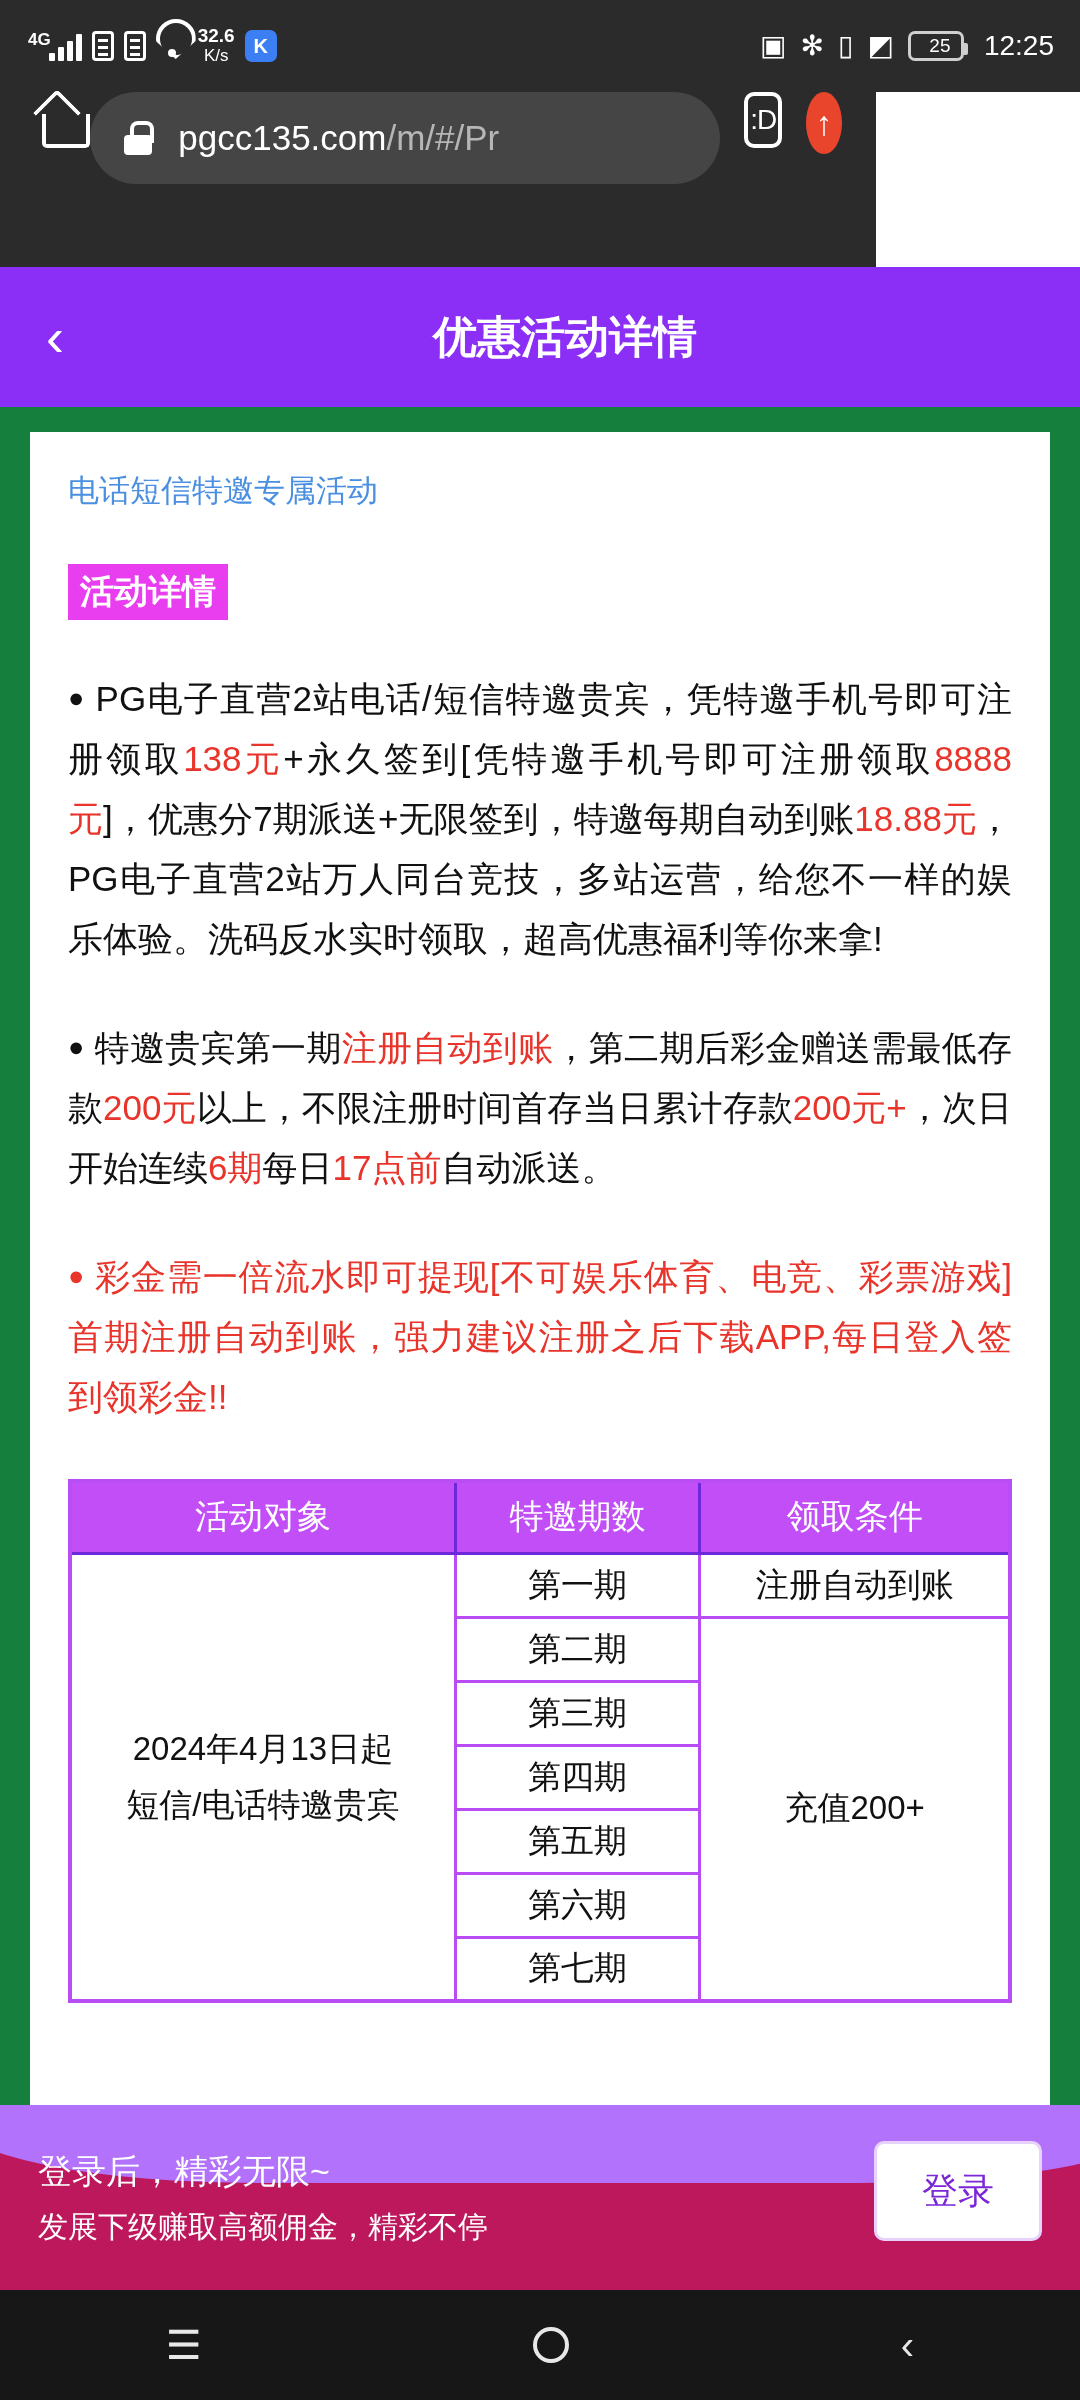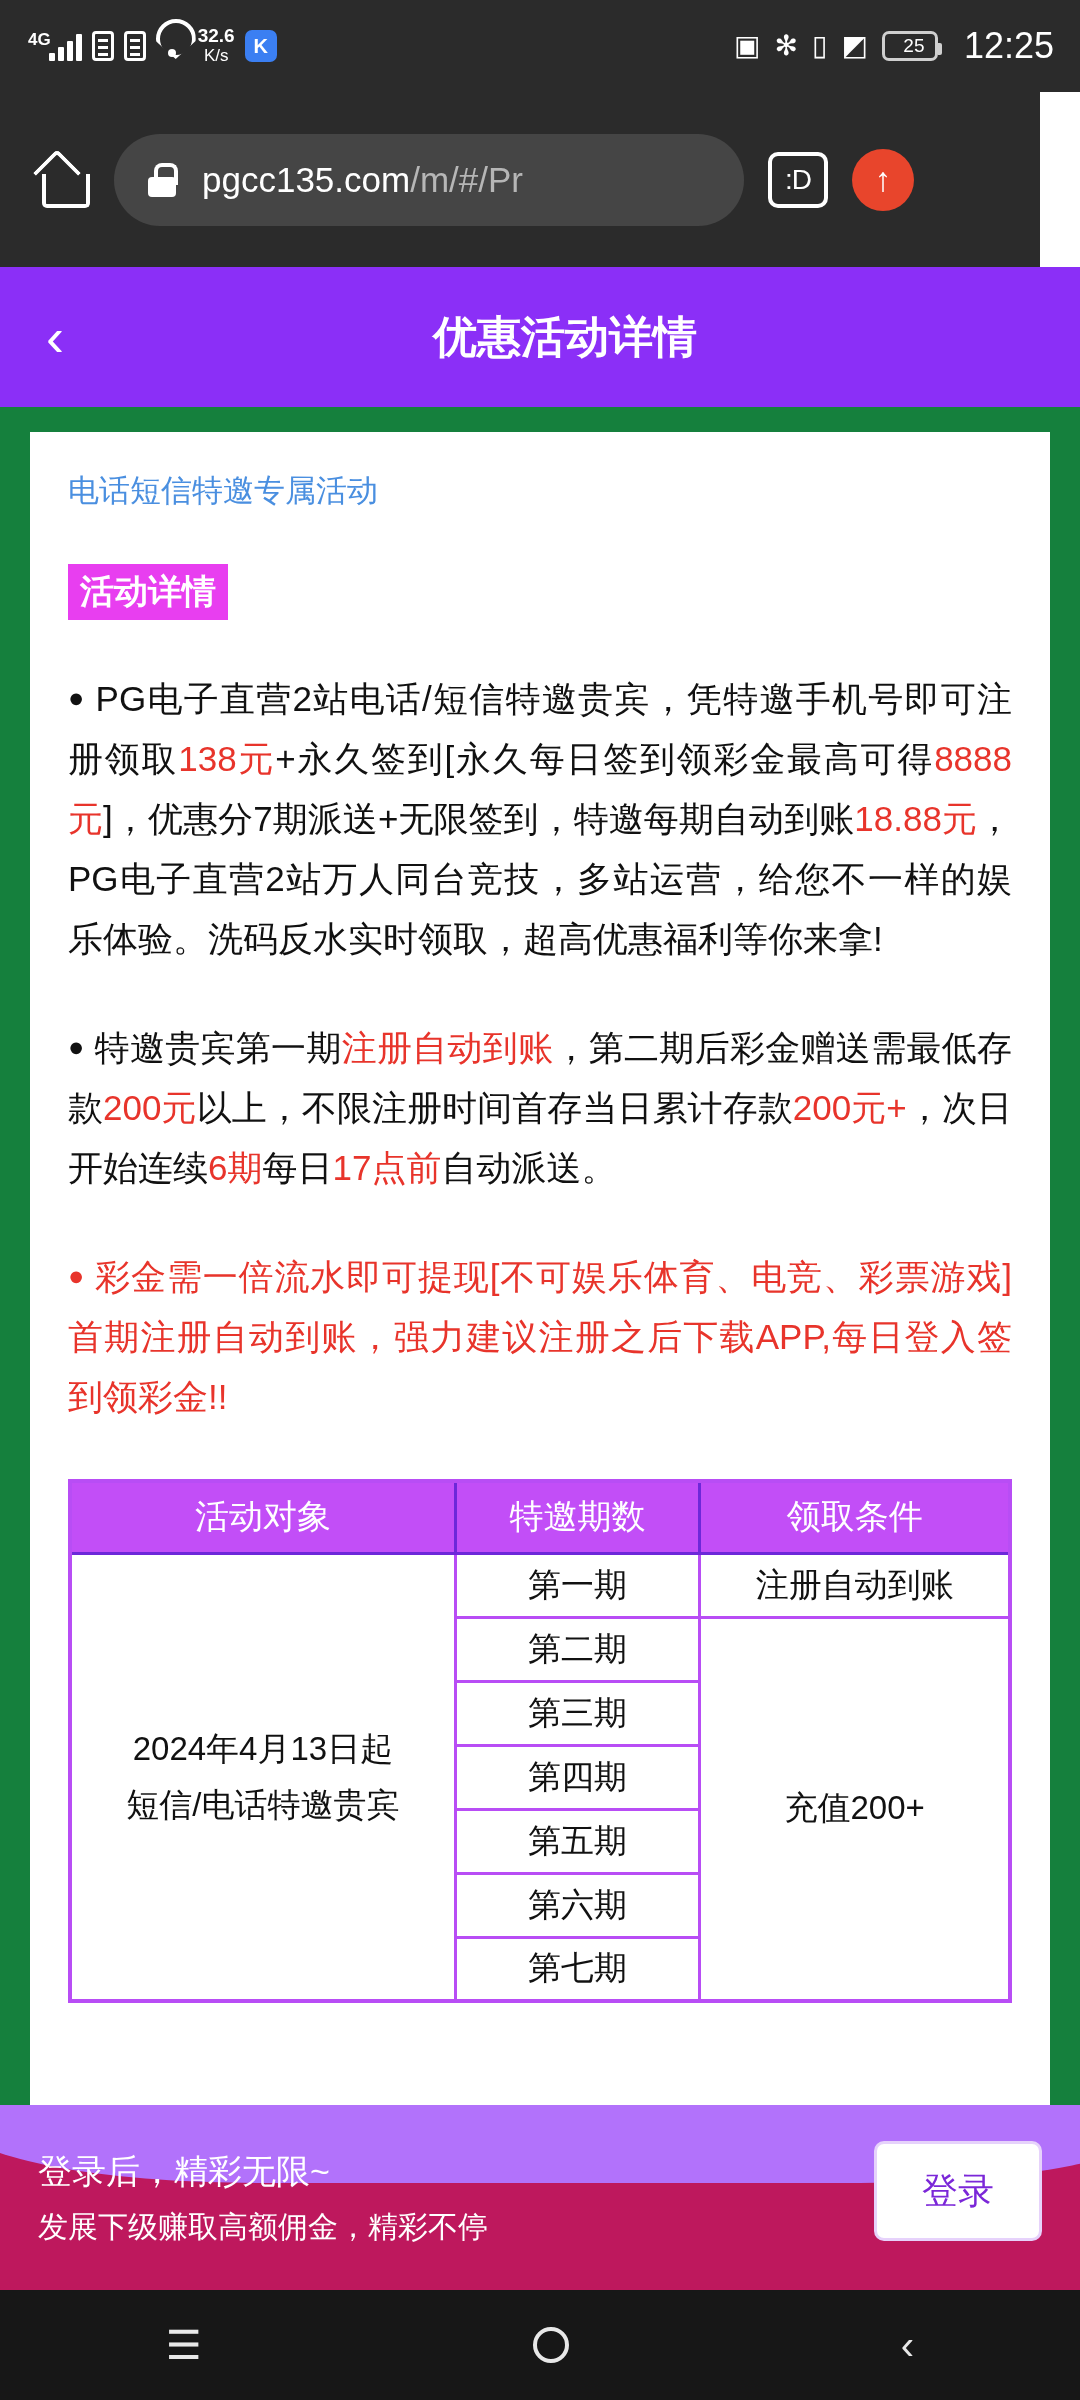--- a/index.html
+++ b/index.html
@@ -48,26 +48,26 @@
     display:flex; align-items:center; justify-content:center;
   }
   .ico-white { color: #fff; font-size: 28px; line-height: 1; }
   .battery {
     width: 56px; height: 30px; border: 3px solid #cfcfcf; border-radius: 7px;
     color: #fff; font-size: 19px; display:flex; align-items:center; justify-content:center;
     position: relative;
     padding-left: 8px;
   }
   .battery::after{content:"";position:absolute;right:-7px;top:9px;width:4px;height:12px;background:#cfcfcf;border-radius:0 2px 2px 0;}
-  .clock { font-size: 36px; color: #fff; margin-left: 12px; }
+  .clock { font-size: 28px; color: #fff; margin-left: 6px; }
 
   
   .browserbar {
-    position: absolute; top: 92px; left: 0; width: 1040px; height: 175px;
-    background: #2b2b2b; display: flex; align-items: center; padding: 0 34px; gap: 24px;
+    position: absolute; top: 92px; left: 0; width: 876px; height: 175px;
+    background: #2b2b2b; display: flex; padding: 0 34px; gap: 24px;
   }
   .home-icon { width: 56px; height: 56px; position: relative; }
   .home-icon::before{
     content:""; position:absolute; left:8px; top:22px; width:40px; height:30px;
     border:4px solid #fff; border-top:none; border-radius: 0 0 5px 5px;
   }
   .home-icon::after{
     content:""; position:absolute; left:6px; top:4px; width:30px; height:30px;
     border-left:4px solid #fff; border-top:4px solid #fff; transform: rotate(45deg);
     border-radius: 5px 0 0 0;
@@ -223,21 +223,21 @@
   <div class="pageheader">
     <div class="back-chev">‹</div>
     <div class="page-title">优惠活动详情</div>
   </div>
 
   <div class="content">
     <div class="card">
       <div class="link-line">电话短信特邀专属活动</div>
       <div><span class="highlight">活动详情</span></div>
 
-      <div class="para"><span class="bullet">●</span><span>PG电子直营2站电话/短信特邀贵宾，凭特邀手机号即可注册领取</span><span class="r">138元</span><span>+永久签到[永久每日签到领彩金最高可得</span><span class="r">8888元</span><span>]，优惠分7期派送+无限签到，特邀每期自动到账</span><span class="r">18.88元</span><span>，PG电子直营2站万人同台竞技，多站运营，给您不一样的娱乐体验。洗码反水实时领取，超高优惠福利等你来拿!</span></div>
+      <div class="para"><span class="bullet">●</span><span>PG电子直营2站电话/短信特邀贵宾，凭特邀手机号即可注册领取</span><span class="r">138元</span><span>+永久签到[凭特邀手机号即可注册领取</span><span class="r">8888元</span><span>]，优惠分7期派送+无限签到，特邀每期自动到账</span><span class="r">18.88元</span><span>，PG电子直营2站万人同台竞技，多站运营，给您不一样的娱乐体验。洗码反水实时领取，超高优惠福利等你来拿!</span></div>
       <div class="para"><span class="bullet">●</span><span>特邀贵宾第一期</span><span class="r">注册自动到账</span><span>，第二期后彩金赠送需最低存款</span><span class="r">200元</span><span>以上，不限注册时间首存当日累计存款</span><span class="r">200元+</span><span>，次日开始连续</span><span class="r">6期</span><span>每日</span><span class="r">17点前</span><span>自动派送。</span></div>
       <div class="para all-red"><span class="bullet">●</span><span class="r">彩金需一倍流水即可提现[不可娱乐体育、电竞、彩票游戏]首期注册自动到账，强力建议注册之后下载APP,每日登入签到领彩金!!</span></div>
 
       <table class="act">
         <colgroup>
             <col class="col1">
             <col class="col2">
             <col class="col3">
           </colgroup>
         <thead>

